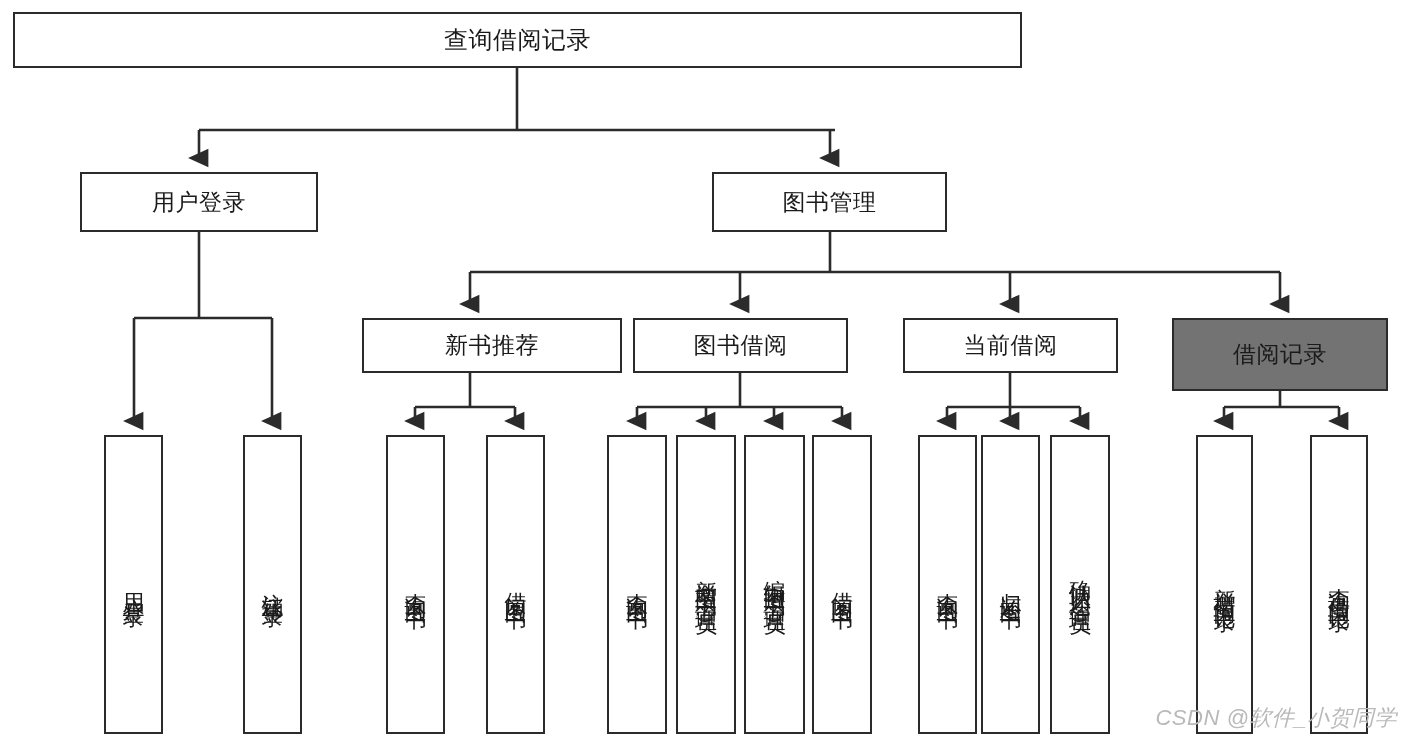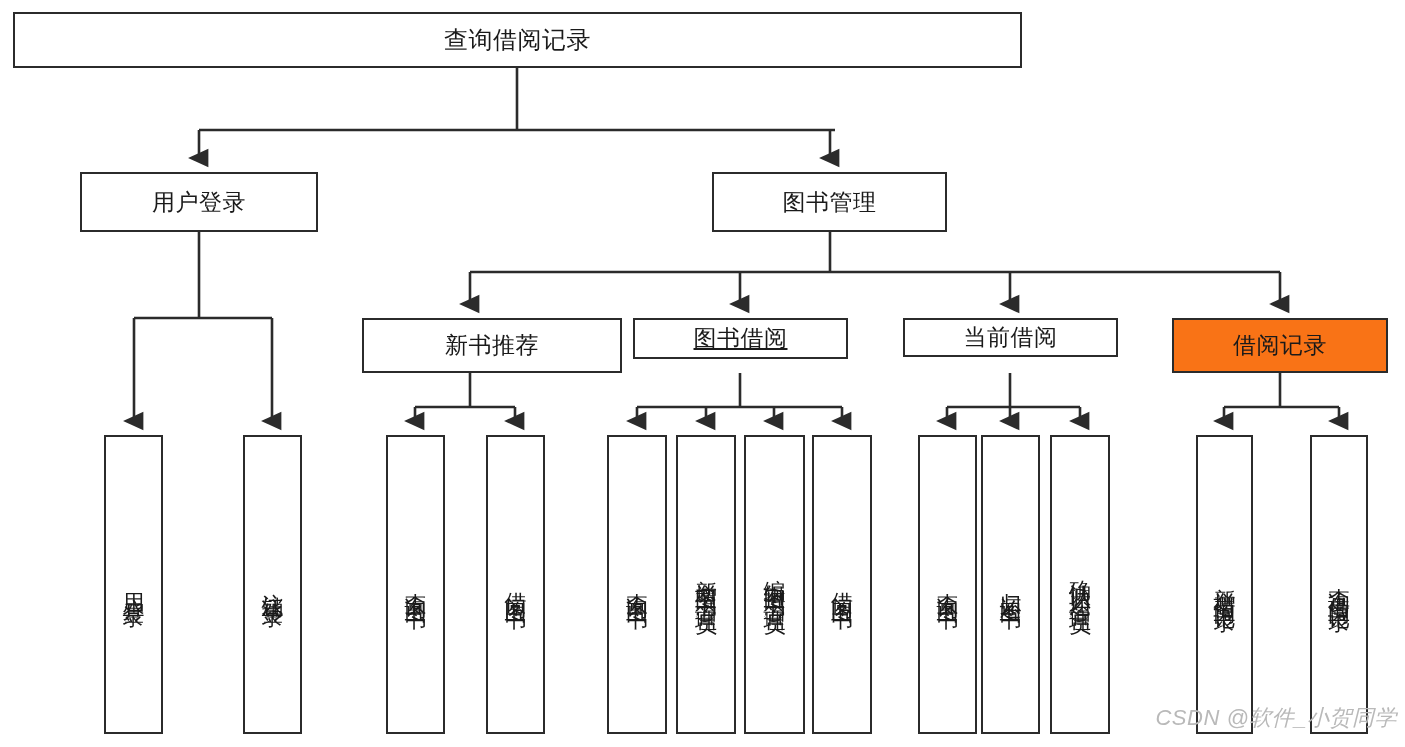--- a/index.html
+++ b/index.html
@@ -133,29 +133,29 @@
   </div>
 
   <div class="node horiz" style="left: 712px; top: 172px; width: 235px; height: 60px; border-color: rgb(43, 43, 43); background: rgb(255, 255, 255); color: rgb(26, 26, 26);">
     <span class="node-label">图书管理</span>
   </div>
 
   <div class="node horiz" style="left: 362px; top: 318px; width: 260px; height: 55px; border-color: rgb(43, 43, 43); background: rgb(255, 255, 255); color: rgb(26, 26, 26);">
     <span class="node-label">新书推荐</span>
   </div>
 
-  <div class="node horiz" style="left: 633px; top: 318px; width: 215px; height: 41px; border-color: rgb(43, 43, 43); background: rgb(255, 255, 255); color: rgb(26, 26, 26); text-decoration: underline;">
+  <div class="node horiz" style="left: 633px; top: 318px; width: 215px; height: 55px; border-color: rgb(43, 43, 43); background: rgb(255, 255, 255); color: rgb(26, 26, 26);">
     <span class="node-label">图书借阅</span>
   </div>
 
-  <div class="node horiz" style="left: 903px; top: 318px; width: 215px; height: 39px; border-color: rgb(43, 43, 43); background: rgb(255, 255, 255); color: rgb(26, 26, 26);">
+  <div class="node horiz" style="left: 903px; top: 318px; width: 215px; height: 55px; border-color: rgb(43, 43, 43); background: rgb(255, 255, 255); color: rgb(26, 26, 26);">
     <span class="node-label">当前借阅</span>
   </div>
 
-  <div class="node horiz" style="left: 1172px; top: 318px; width: 216px; height: 55px; border-color: rgb(43, 43, 43); background: #f97316; color: rgb(26, 26, 26);">
+  <div class="node horiz" style="left: 1172px; top: 318px; width: 216px; height: 73px; border-color: rgb(43, 43, 43); background: #737373; color: rgb(26, 26, 26);">
     <span class="node-label">借阅记录</span>
   </div>
 
   <div class="node vert" style="left: 104px; top: 435px; width: 59px; height: 299px; border-color: rgb(43, 43, 43); background: rgb(255, 255, 255); color: rgb(26, 26, 26);">
     <span class="node-label">用户登录</span>
   </div>
 
   <div class="node vert" style="left: 243px; top: 435px; width: 59px; height: 299px; border-color: rgb(43, 43, 43); background: rgb(255, 255, 255); color: rgb(26, 26, 26);">
     <span class="node-label">注销登录</span>
   </div>

